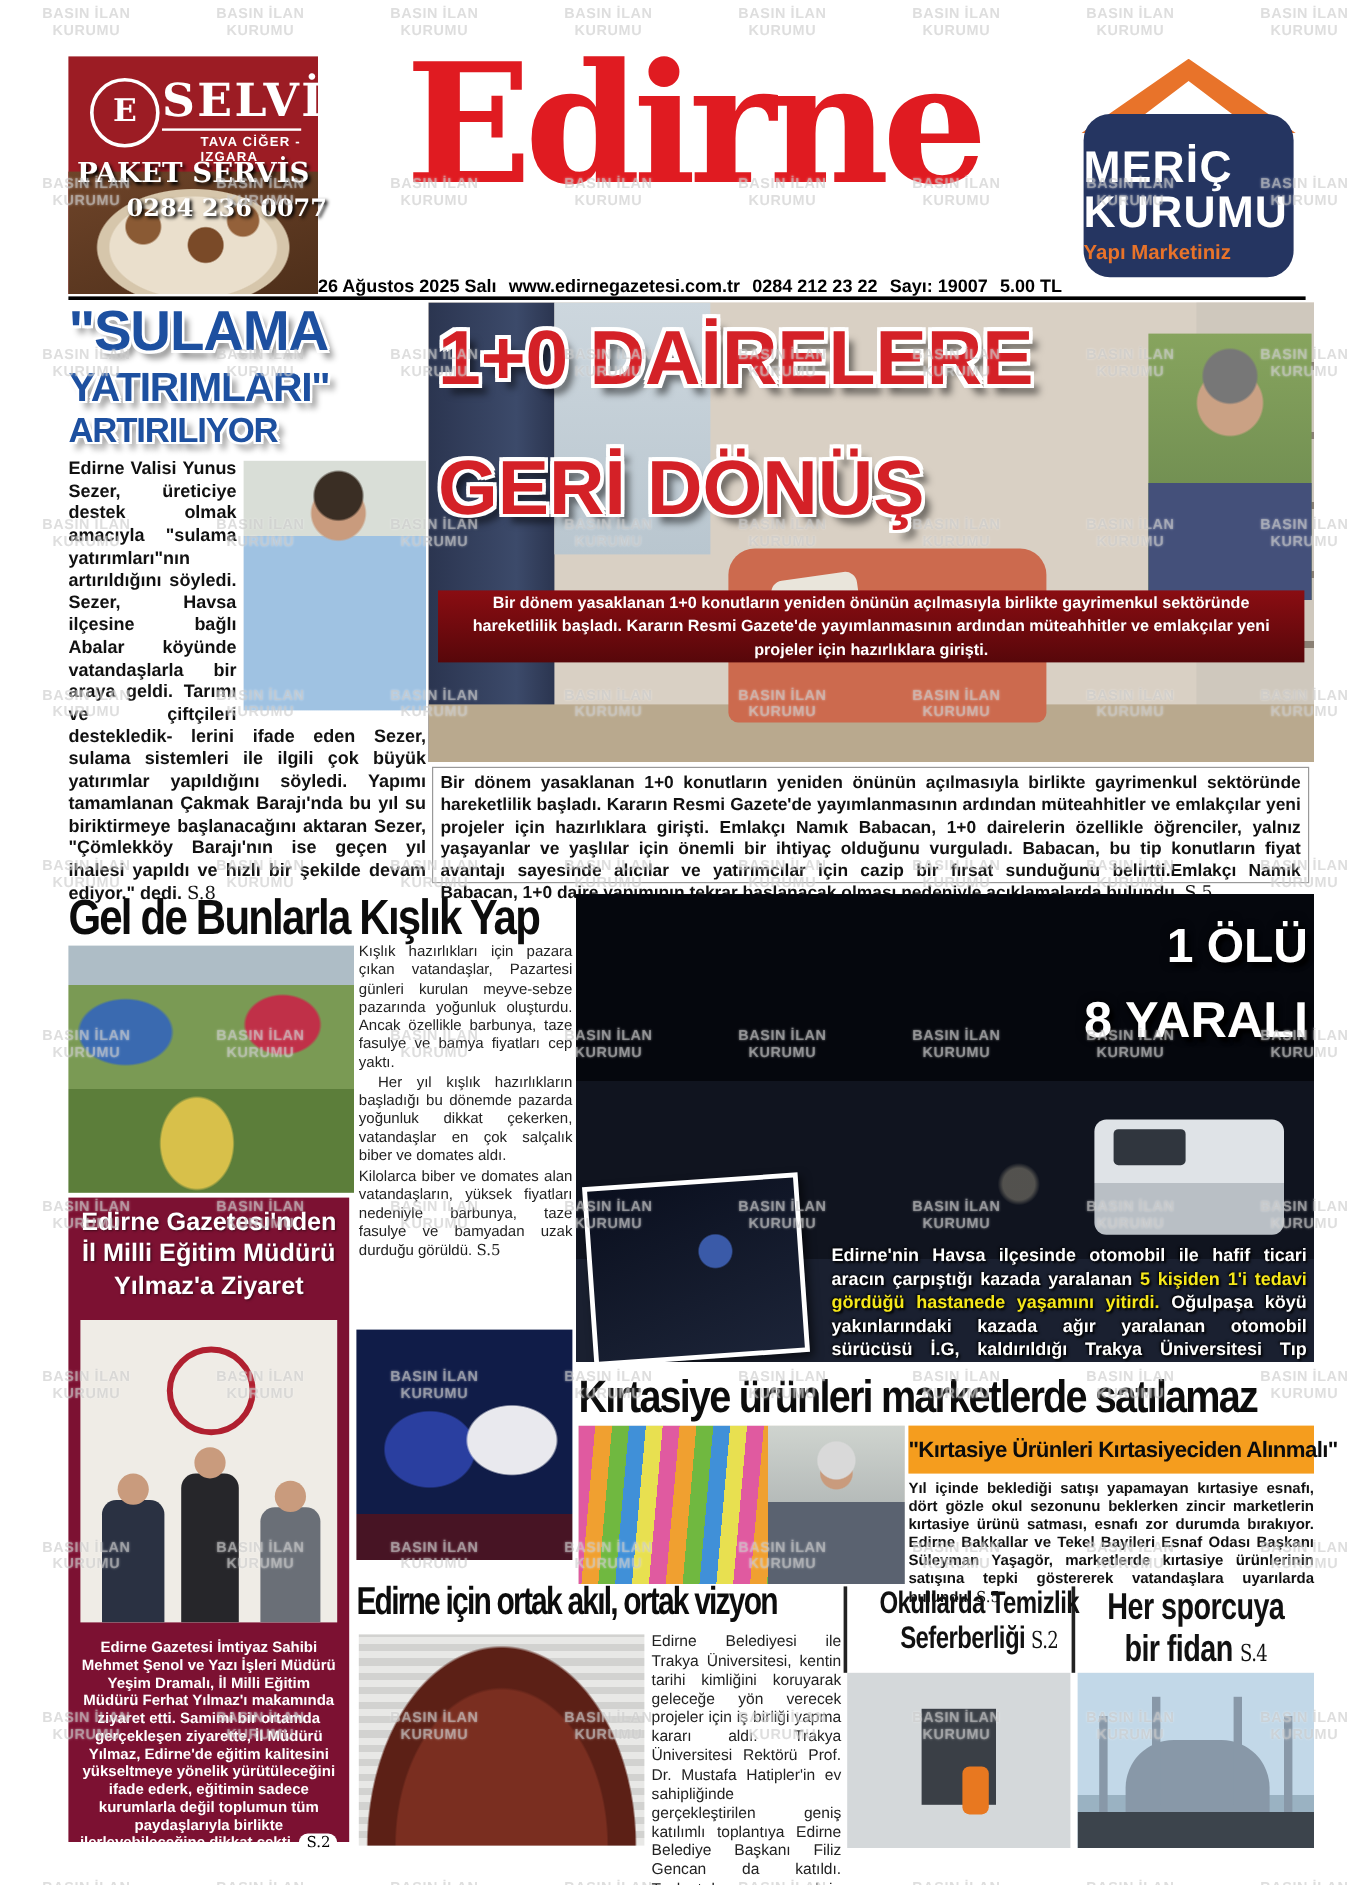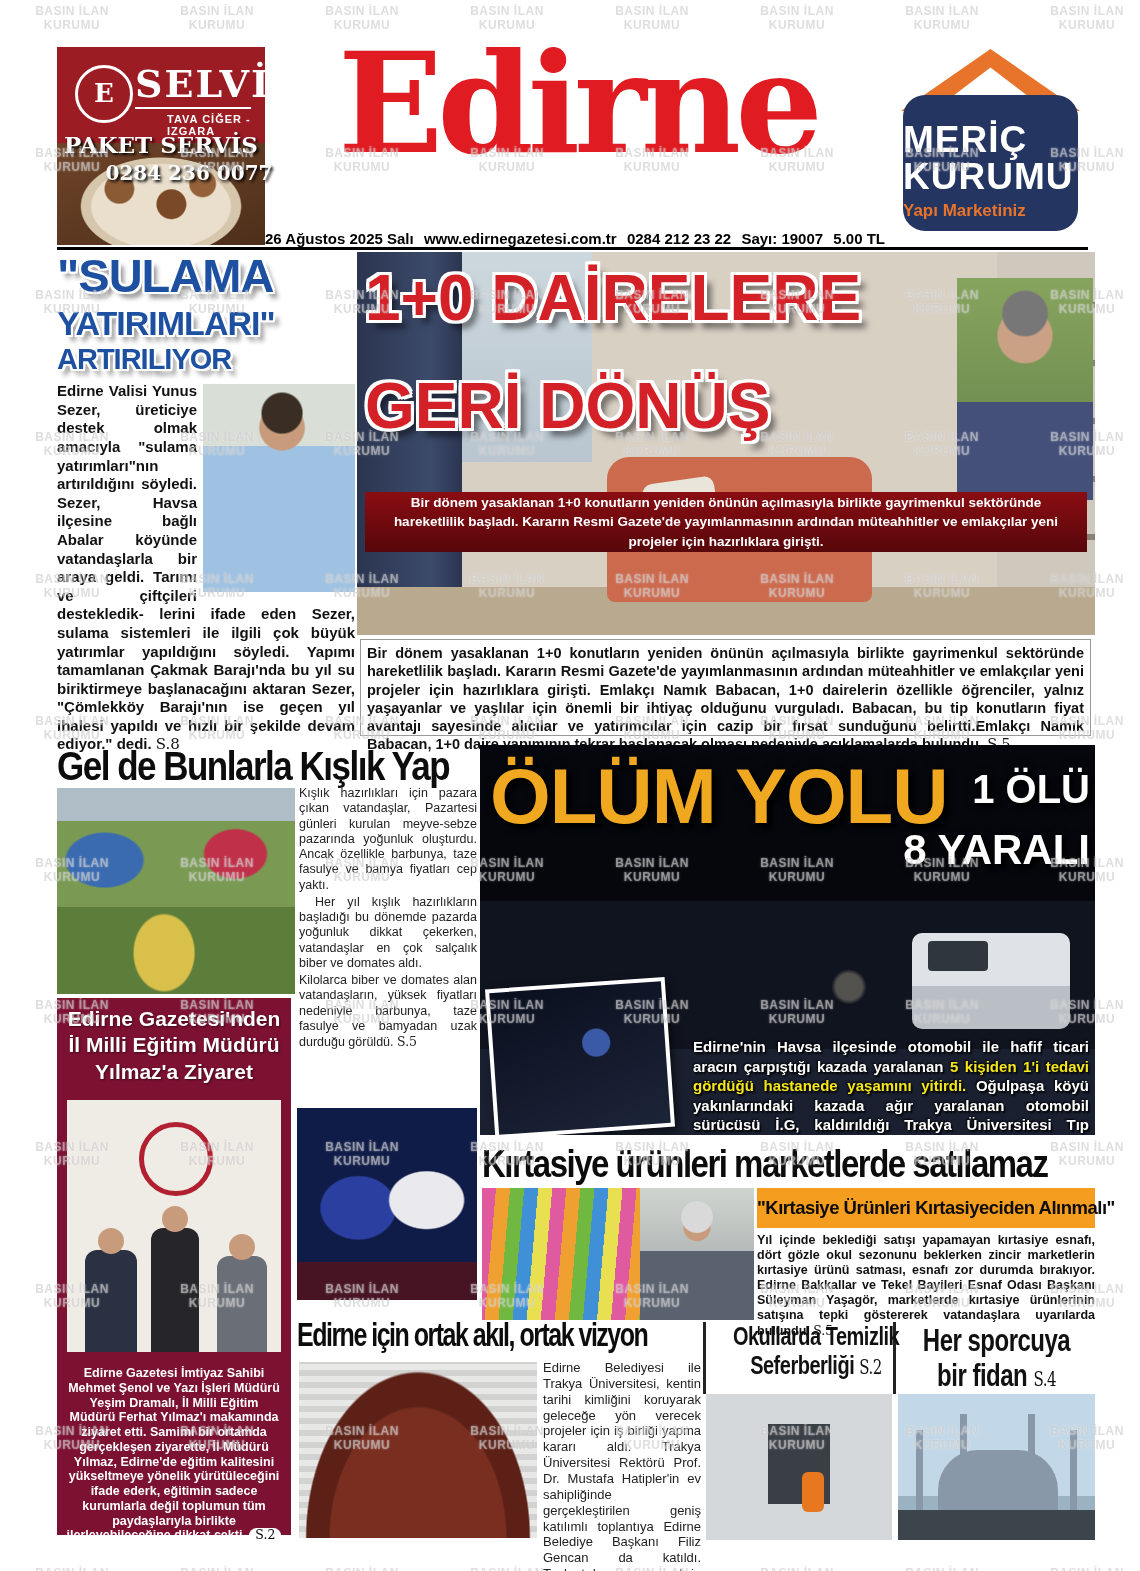--- a/index.html
+++ b/index.html
@@ -258,21 +258,20 @@
   <div class="photo" id="ph-market"></div>
   <div class="abs" id="kislik-body">
     <p>Kışlık hazırlıkları için pazara çıkan vatandaşlar, Pazartesi günleri kurulan meyve-sebze pazarında yoğunluk oluşturdu. Ancak özellikle barbunya, taze fasulye ve bamya fiyatları cep yaktı.</p>
     <p class="ind">Her yıl kışlık hazırlıkların başladığı bu dönemde pazarda yoğunluk dikkat çekerken, vatandaşlar en çok salçalık biber ve domates aldı.</p>
     <p><span>Kilolarca biber ve domates alan vatandaşların, yüksek fiyatları nedeniyle barbunya, taze fasulye ve bamyadan uzak durduğu görüldü.</span> <span class="pref">S.5</span></p>
   </div>
 
   <div class="photo" id="ph-crash">
     <div class="decor c-van"></div>
     <div class="decor c-van-win"></div>
-    <div class="abs" id="olum-h1">ÖLÜM YOLU</div>
     <div class="abs" id="olum-sub">
       <div id="olum-sub1">1 ÖLÜ</div>
       <div id="olum-sub2">8 YARALI</div>
     </div>
     <div class="photo" id="ph-crash-inset"></div>
     <div class="abs" id="olum-cap">
       <span>Edirne'nin Havsa ilçesinde otomobil ile hafif ticari aracın çarpıştığı kazada yaralanan </span><span class="hl-y">5 kişiden 1'i tedavi gördüğü hastanede yaşamını yitirdi.</span><span> Oğulpaşa köyü yakınlarındaki kazada ağır yaralanan otomobil sürücüsü İ.G, kaldırıldığı Trakya Üniversitesi Tıp Fakültesi Hastanesi'nde </span>
     </div>
   </div>
 

